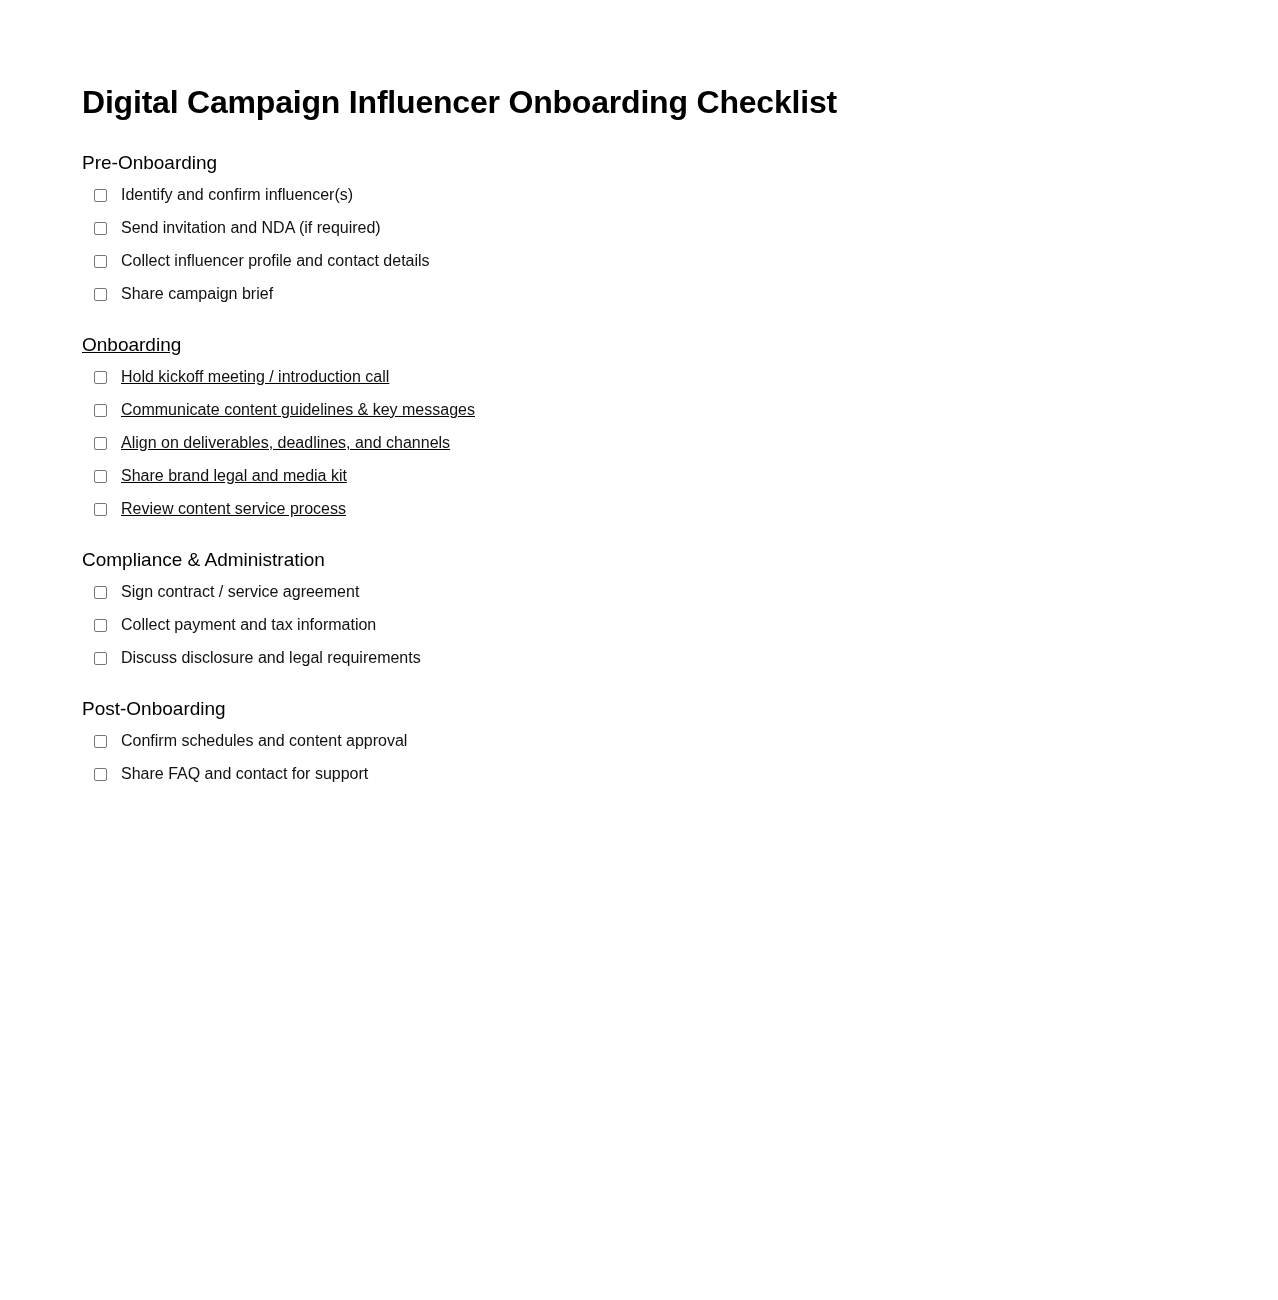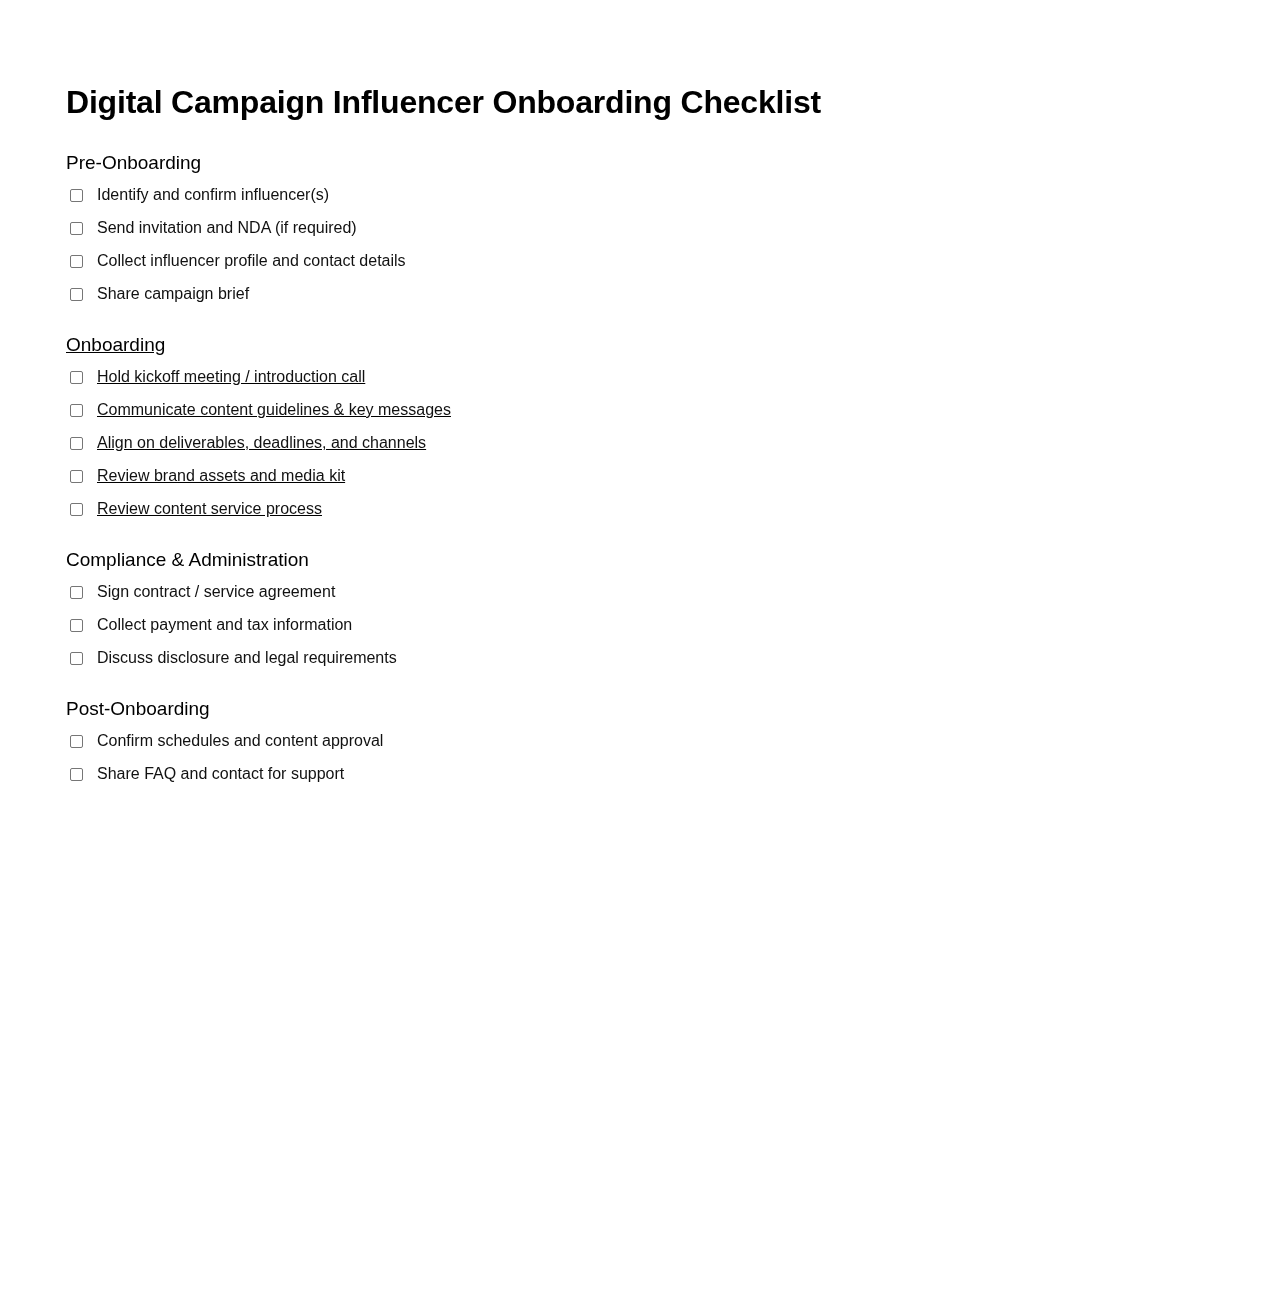--- a/index.html
+++ b/index.html
@@ -9,21 +9,21 @@
     }
     body {
       width: 1278px;
       height: 1300px;
       font-family: "Liberation Sans", sans-serif;
       color: #000000;
       position: relative;
     }
     .page {
       position: absolute;
-      left: 66px;
+      left: 82px;
       top: 82px;
       width: 1100px;
     }
     h1 {
       margin: 0;
       font-size: 32px;
       font-weight: bold;
       line-height: 40px;
       letter-spacing: -0.2px;
     }
@@ -32,21 +32,21 @@
     }
     .section-title {
       font-size: 19px;
       font-weight: normal;
       margin: 0;
       line-height: 24px;
       height: 24px;
     }
     ul.items {
       list-style: none;
-      margin: 0;
+      margin: 8px;
       padding: 0;
     }
     li.item {
       height: 33px;
       display: flex;
       align-items: center;
       position: relative;
     }
     .cb {
       -webkit-appearance: none;
@@ -108,21 +108,21 @@
       <li class="item">
         <input type="checkbox" class="cb" style="">
         <span class="item-label">Communicate content guidelines &amp; key messages</span>
       </li>
       <li class="item">
         <input type="checkbox" class="cb" style="">
         <span class="item-label">Align on deliverables, deadlines, and channels</span>
       </li>
       <li class="item">
         <input type="checkbox" class="cb" style="">
-        <span class="item-label">Review brand assets and media kit</span>
+        <span class="item-label">Share brand legal and media kit</span>
       </li>
       <li class="item">
         <input type="checkbox" class="cb" style="">
         <span class="item-label">Review content service process</span>
       </li>
     </ul>
   </div>
 
   <div class="section" style="margin-top:23px;">
     <h2 class="section-title">Compliance &amp; Administration</h2>

